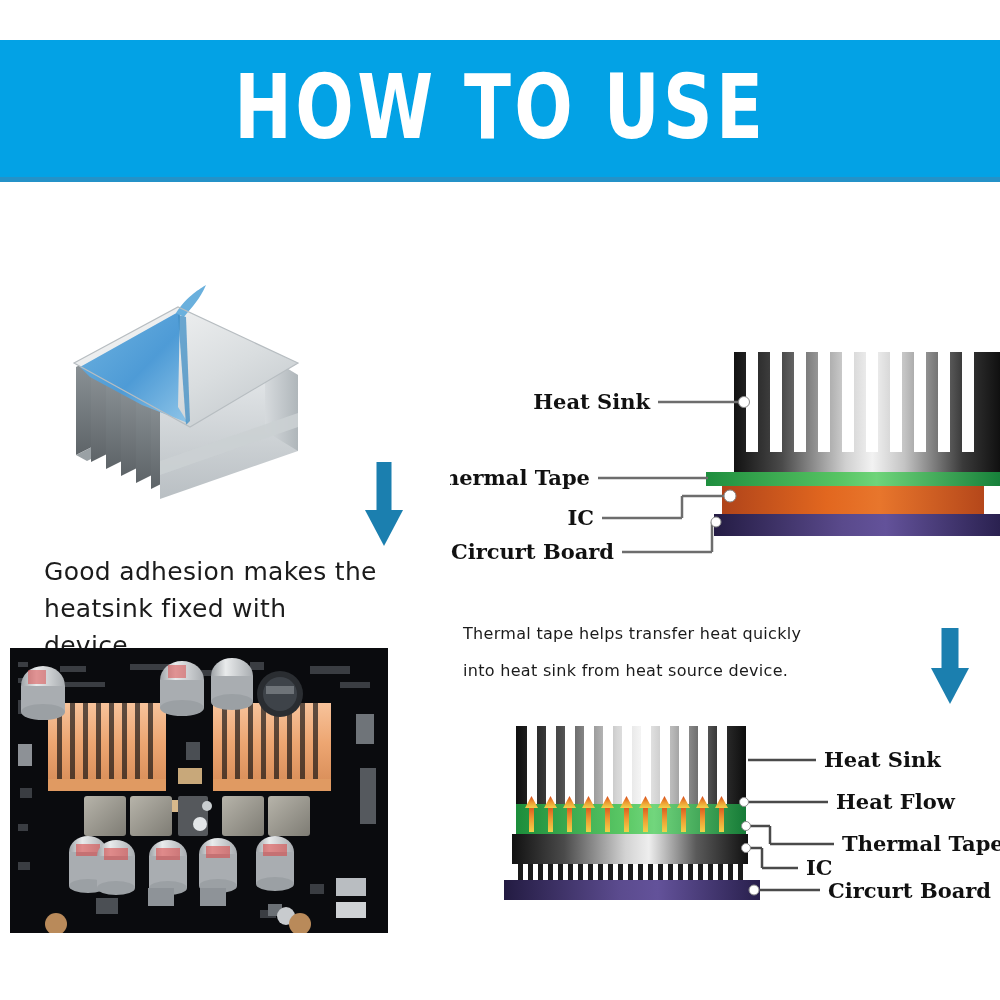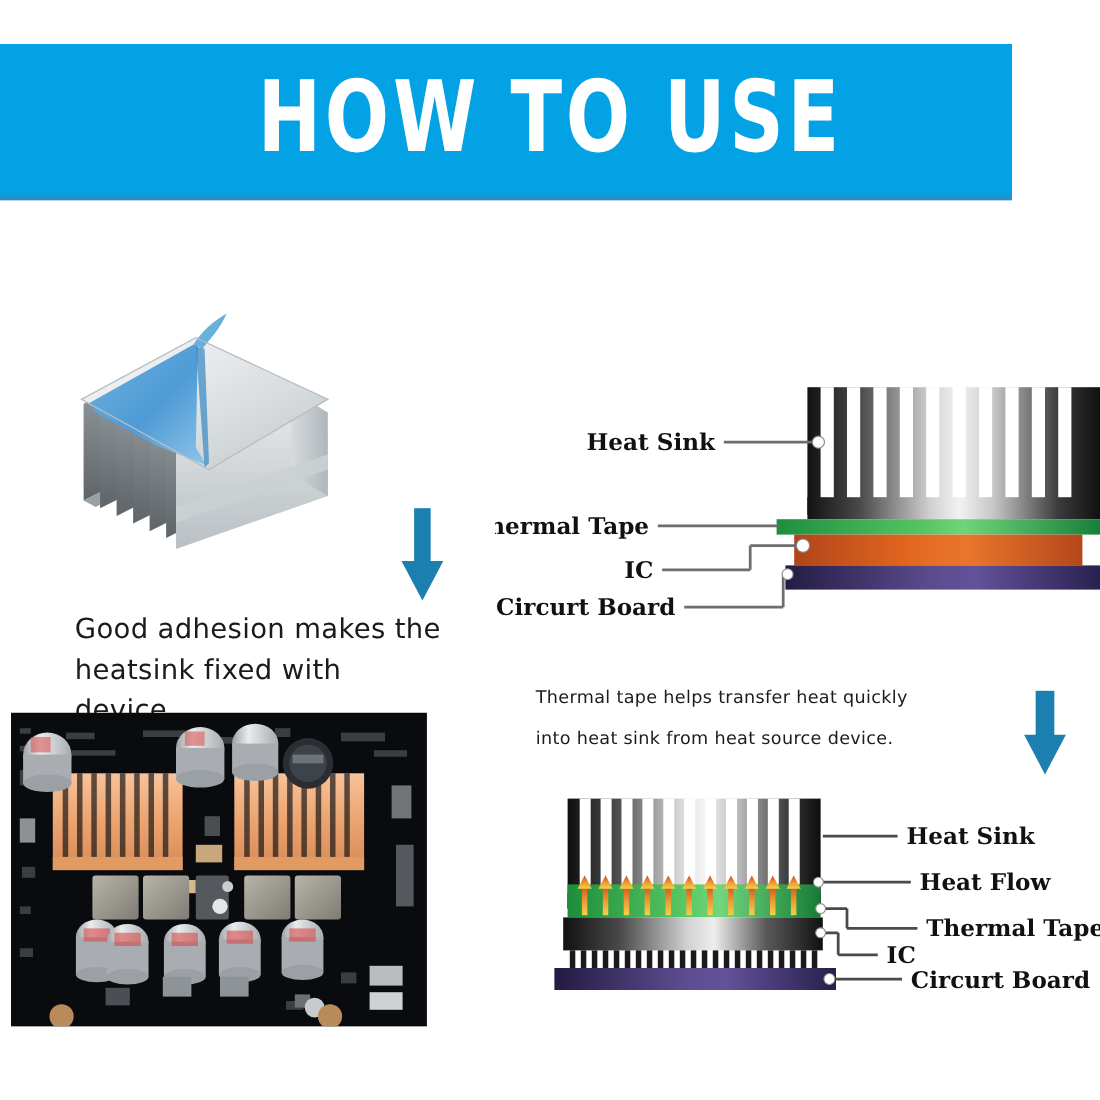--- a/index.html
+++ b/index.html
@@ -21,21 +21,21 @@
     width: 1000px;
     height: 1000px;
     background: #ffffff;
   }
 
   
   .banner {
     position: absolute;
     left: 0;
     top: 40px;
-    width: 920px;
+    width: 1000px;
     height: 142px;
     background: #03A2E5;
     border-bottom: 5px solid #2492C8;
     box-sizing: border-box;
   }
   .banner-title {
     position: absolute;
     left: 0;
     top: 50%;
     transform: translateY(-52%);
@@ -56,21 +56,20 @@
 
   
   .caption {
     position: absolute;
     color: #1b1b1b;
     font-family: "DejaVu Sans", sans-serif;
     font-size: 25px;
     line-height: 37px;
     letter-spacing: 0.3px;
     white-space: pre-line;
-    margin-left: 24px;
   }
   #caption-left  { left: 44px;  top: 553px; width: 340px; }
   #caption-right { left: 463px; top: 615px; width: 470px; font-size: 16px; }
 
   
   .arrow-down { position: absolute; }
   .arrow-down .shaft {
     position: absolute;
     left: 50%;
     top: 0;

